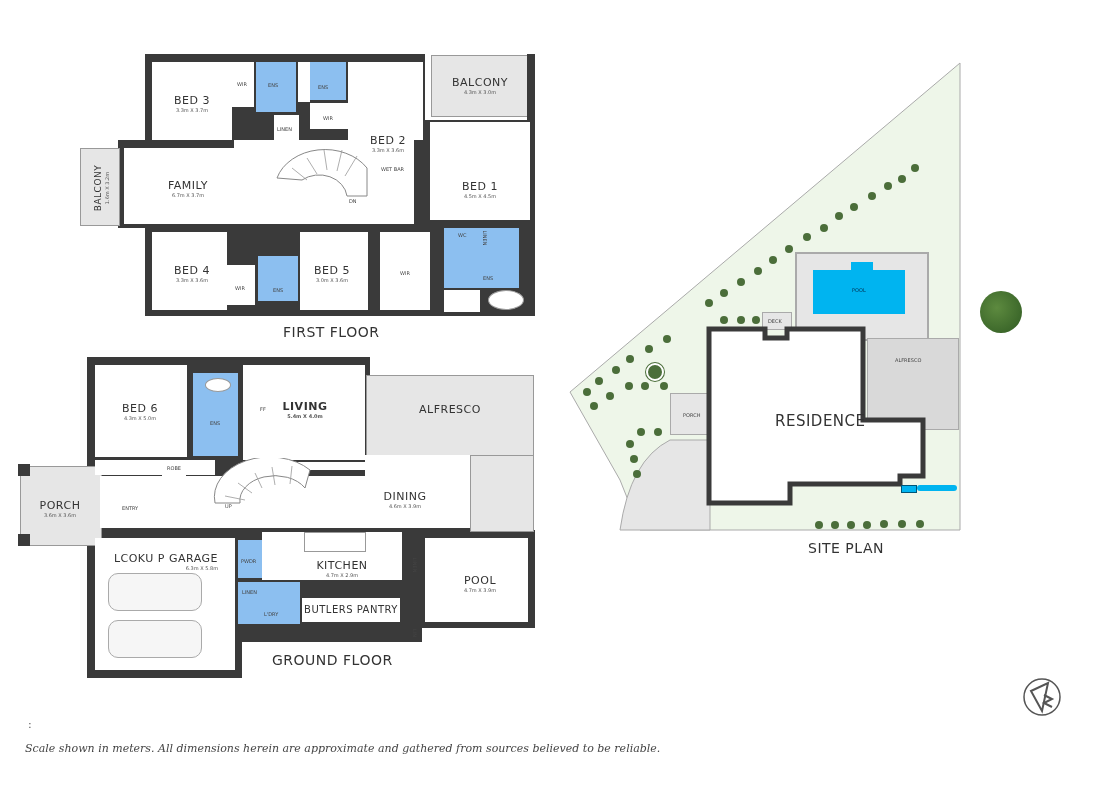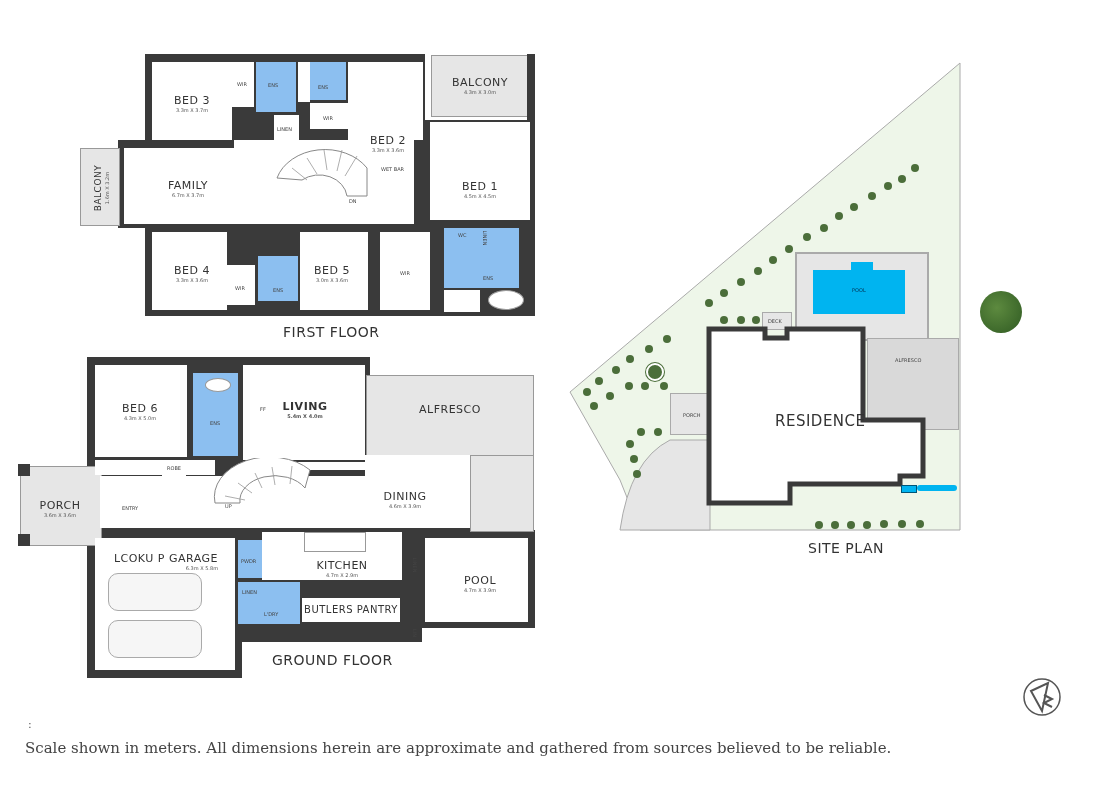--- a/index.html
+++ b/index.html
@@ -7,21 +7,21 @@
   .abs{position:absolute;}
   .wall{position:absolute;background:#3a3a3a;}
   .room{position:absolute;background:#fff;}
   .wet{position:absolute;background:#8cbff0;}
   .grey{position:absolute;background:#e6e6e6;}
   .lbl{position:absolute;text-align:center;white-space:nowrap;color:#333;line-height:1;}
   .lbl .n{font-size:11px;letter-spacing:.5px;display:block;}
   .lbl .d{font-size:5px;display:block;margin-top:2px;color:#555;}
   .sm{position:absolute;font-size:5px;color:#444;white-space:nowrap;}
   .title{position:absolute;font-size:14px;letter-spacing:.5px;color:#333;white-space:nowrap;}
-  .disc{position:absolute;left:25px;top:741px;font-family:"DejaVu Serif",serif;font-size:15px;color:#444;line-height:15px;}
+  .disc{position:absolute;left:25px;top:741px;font-family:"DejaVu Serif",serif;font-size:11px;color:#444;line-height:15px;font-style:italic;}
   .tree{position:absolute;width:8px;height:8px;border-radius:50%;background:#4b6e3a;}
   .fixture{position:absolute;border:1px solid #999;background:#fff;}
 </style>
 </head>
 <body>
 
 <div>
 
   <div class="wall" style="left:145px;top:54px;width:280px;height:262px;"></div>
   <div class="wall" style="left:425px;top:120px;width:110px;height:196px;"></div>

